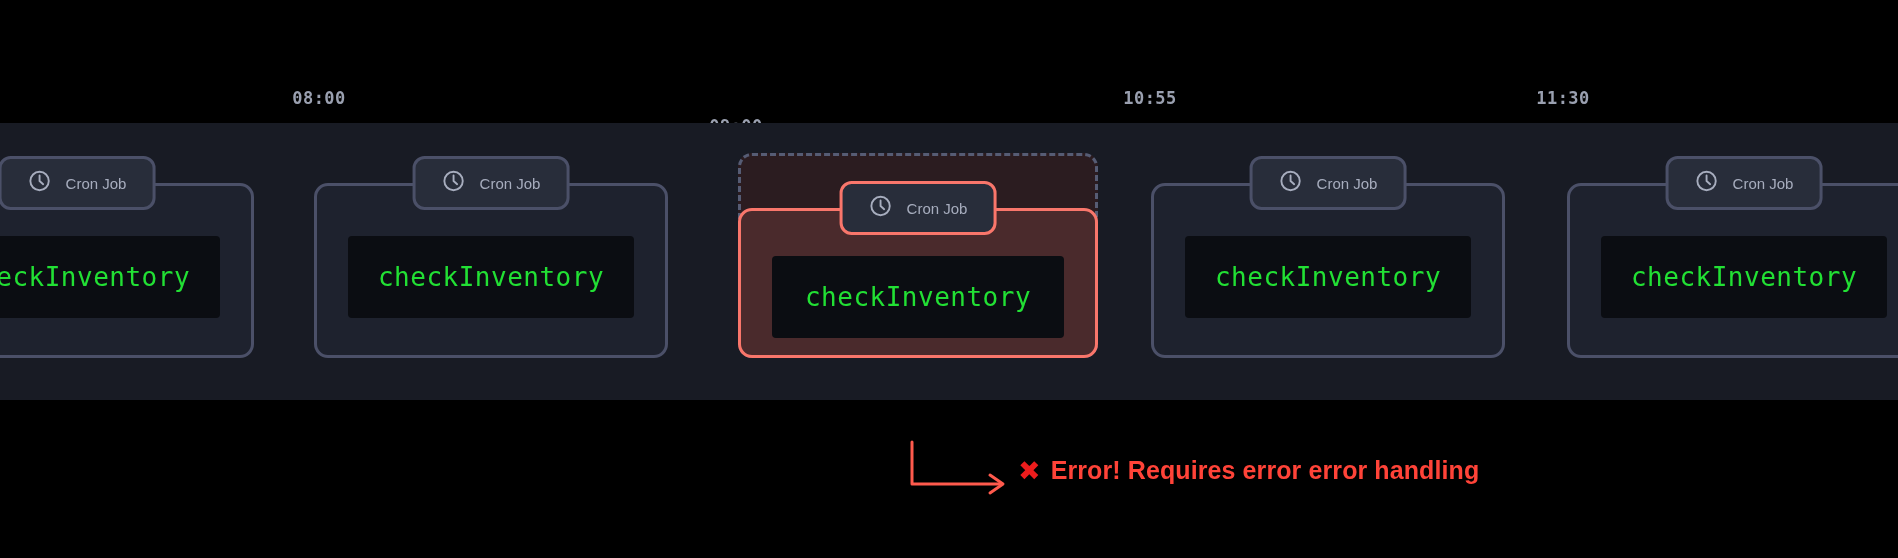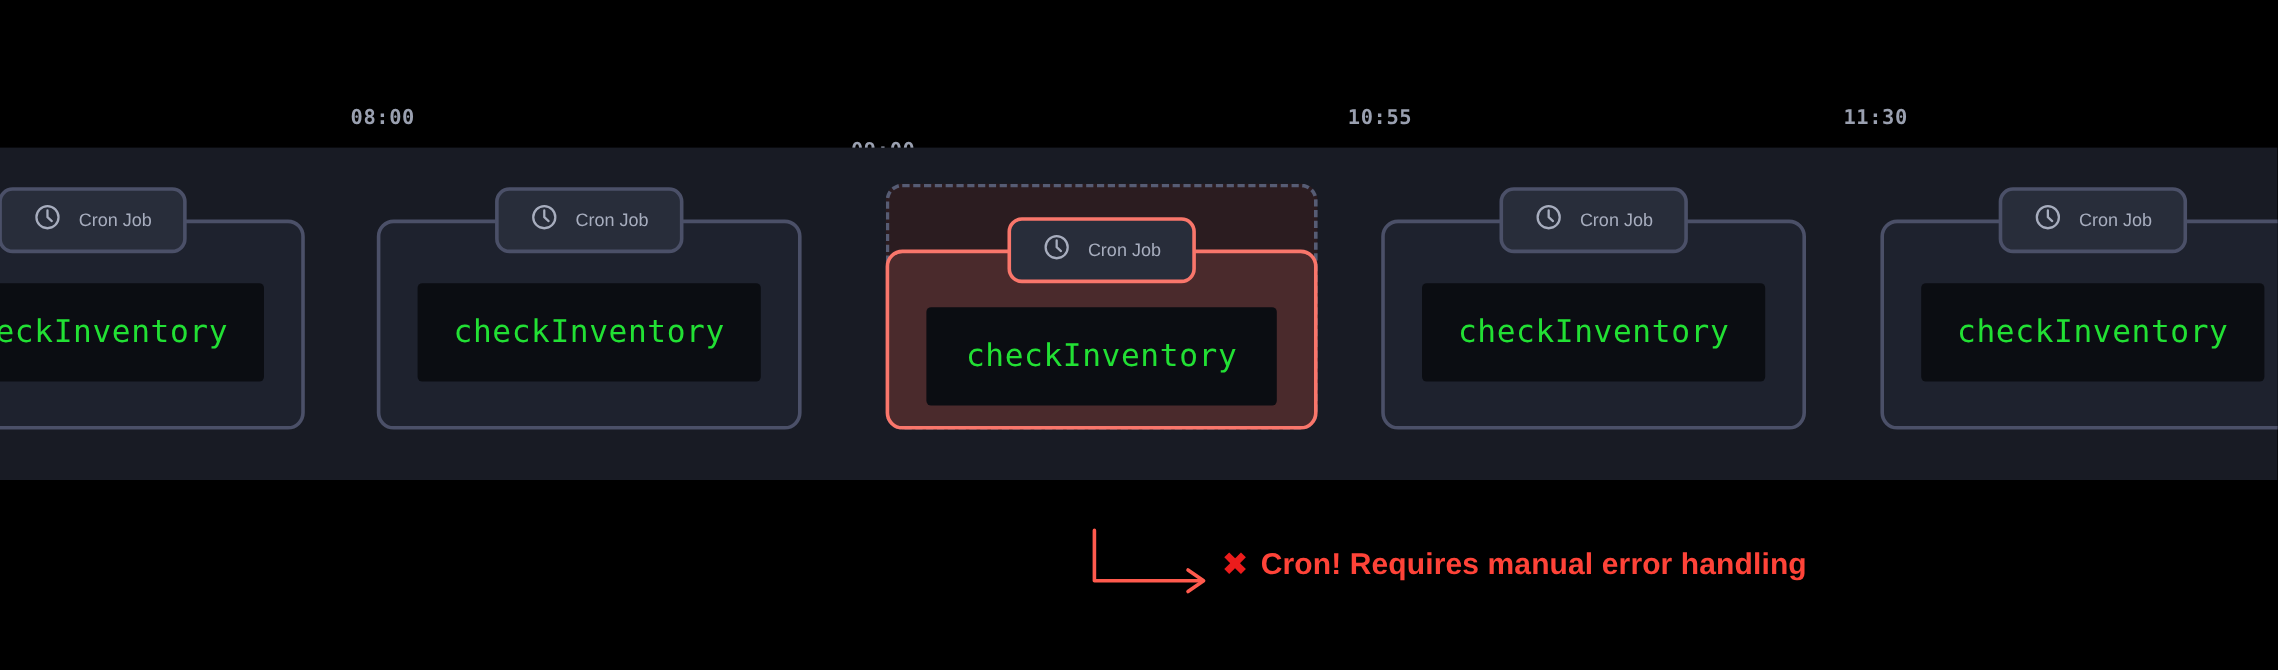--- a/index.html
+++ b/index.html
@@ -259,16 +259,16 @@
     </div>
 
   </div>
 
   <div class="annotation" style="left:908px; top:440px;">
     <svg class="elbow" width="110" height="60" viewBox="0 0 110 60">
       <path d="M4 2 V44 H92" stroke="#ff5a4d" stroke-width="3" fill="none" stroke-linecap="round" stroke-linejoin="round"></path>
       <path d="M82 35 L95 44 L82 53" stroke="#ff5a4d" stroke-width="3" fill="none" stroke-linecap="round" stroke-linejoin="round"></path>
     </svg>
     <span class="err-x">✖</span>
-    <span class="err-text">Cron! Requires manual error handling</span>
+    <span class="err-text">Error! Requires error error handling</span>
   </div>
 
 </div>
 
 </body></html>

